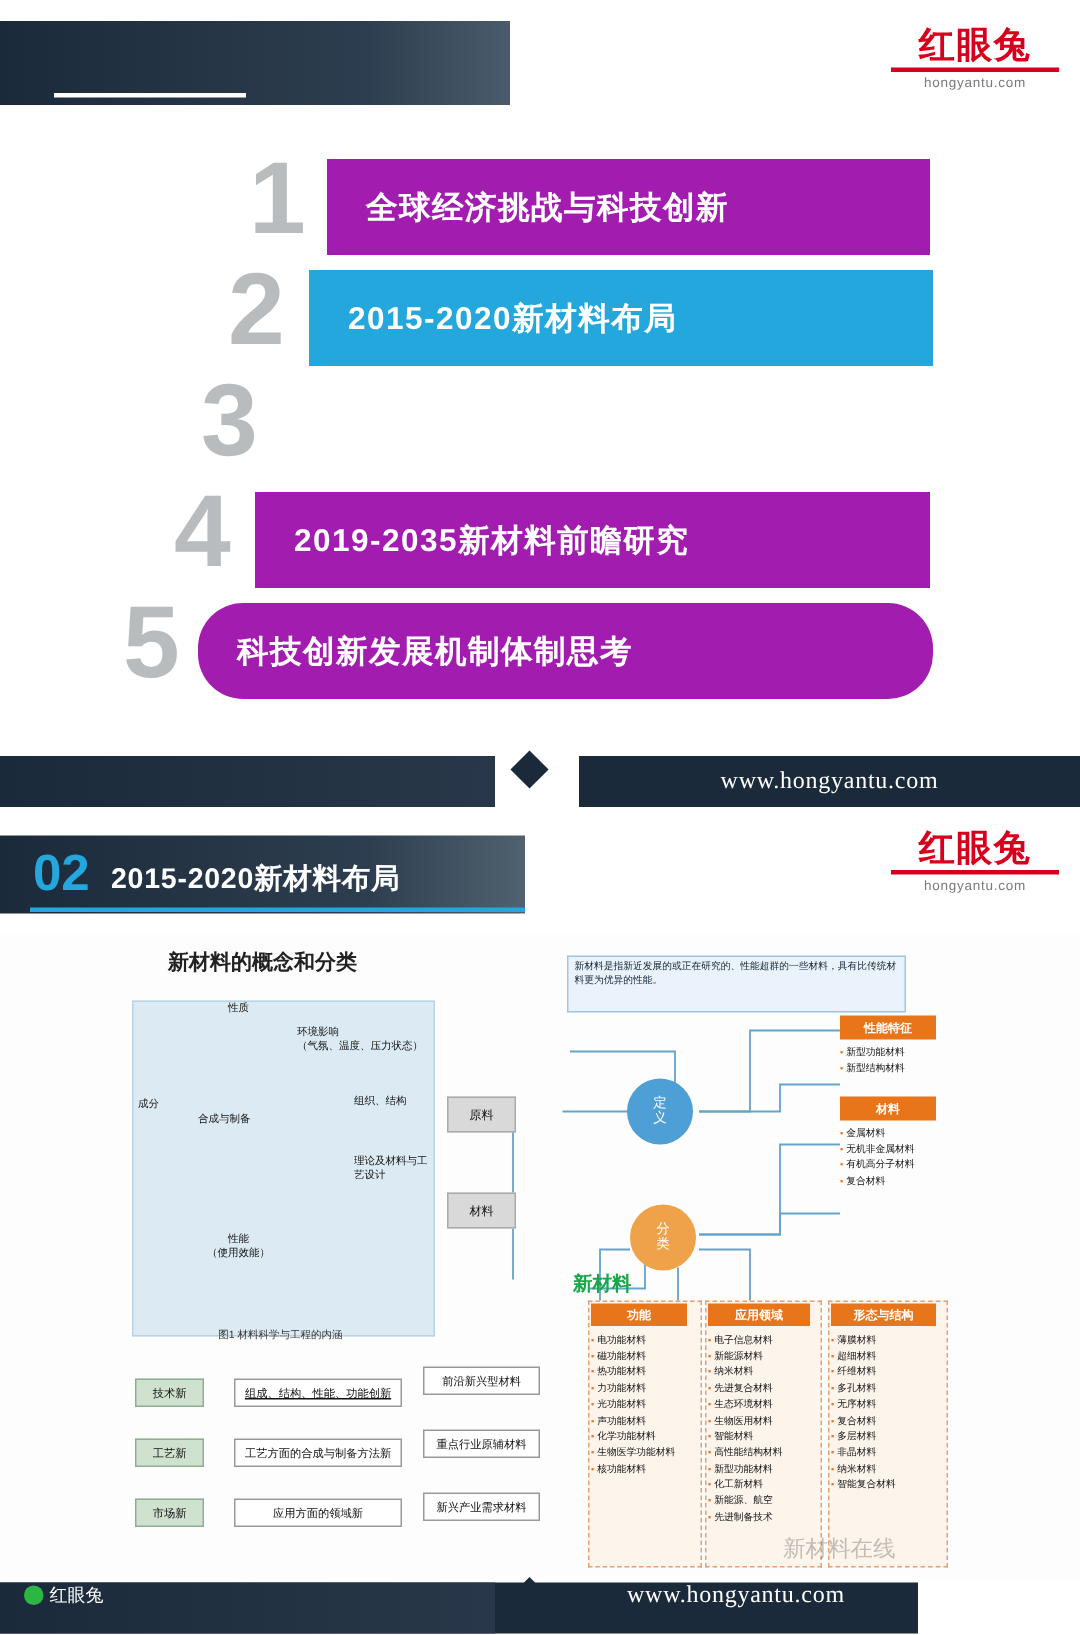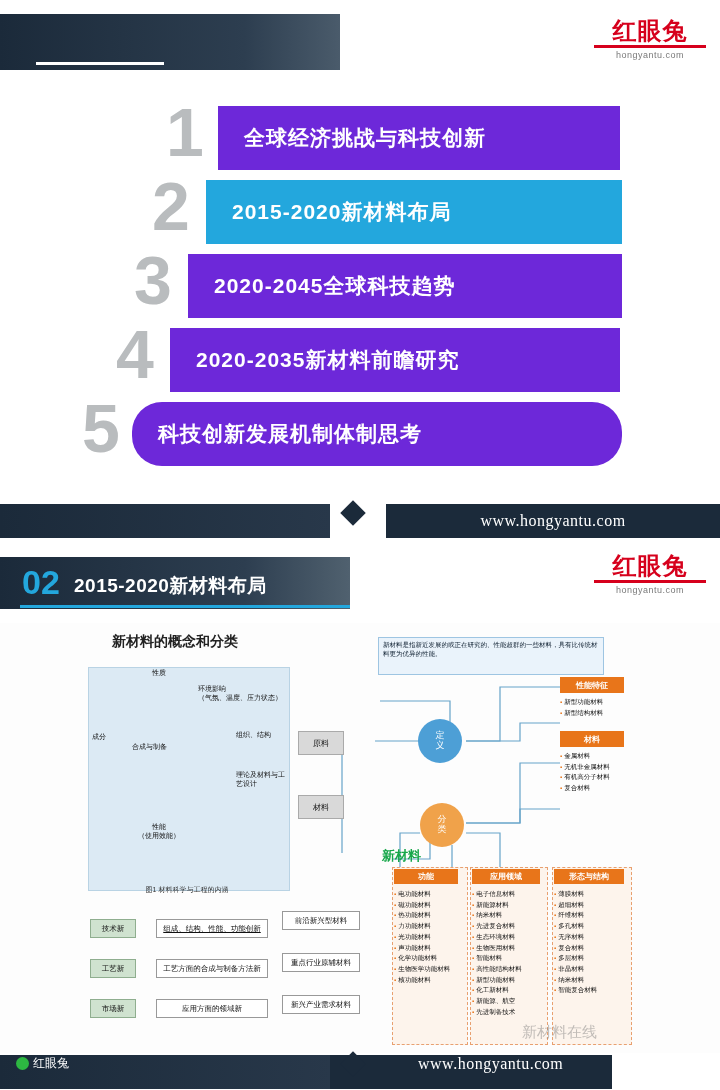--- a/index.html
+++ b/index.html
@@ -17,21 +17,21 @@
   .s1-title{position:absolute;left:36px;top:28px;font-size:26px;font-weight:bold;color:#ffffff;letter-spacing:2px;}
   .s1-underline{position:absolute;left:36px;top:62px;width:128px;height:3px;background:#ffffff;}
   .logo{position:absolute;right:14px;top:18px;width:112px;text-align:center;}
   .logo-main{font-size:24px;font-weight:bold;color:#d6001c;letter-spacing:1px;line-height:1.05;}
   .logo-sub{font-size:9px;color:#7a7a7a;letter-spacing:.5px;margin-top:2px;}
   .logo-bar{width:100%;height:3px;background:#d6001c;margin-top:2px;}
 
   .agenda{position:absolute;left:0;top:106px;width:720px;}
   .agenda-row{position:relative;height:70px;margin-bottom:4px;}
   .agenda-num{position:absolute;top:-8px;font-size:68px;font-weight:bold;color:#b9bcbe;line-height:1;font-family:"Liberation Sans",sans-serif;}
-  .agenda-bar{position:absolute;height:64px;background:#6d28d9;display:flex;align-items:center;}
+  .agenda-bar{position:absolute;height:64px;background:#a21caf;display:flex;align-items:center;}
   .agenda-bar.active{background:#23a7dd;}
   .agenda-text{color:#ffffff;font-size:21px;font-weight:bold;padding-left:26px;letter-spacing:1px;}
 
   .r1 .agenda-num{left:166px;}  .r1 .agenda-bar{left:218px;width:402px;}
   .r2 .agenda-num{left:152px;}  .r2 .agenda-bar{left:206px;width:416px;}
   .r3 .agenda-num{left:134px;}  .r3 .agenda-bar{left:188px;width:434px;}
   .r4 .agenda-num{left:116px;}  .r4 .agenda-bar{left:170px;width:450px;}
   .r5 .agenda-num{left:82px;}   .r5 .agenda-bar{left:132px;width:490px;border-radius:30px;}
 
   .footer-band{position:absolute;left:0;width:612px;height:34px;background:#1b2a3a;display:flex;}
@@ -102,28 +102,25 @@
       </div>
     </div>
     <div class="agenda-row r2">
       <div class="agenda-num">2</div>
       <div class="agenda-bar active">
         <div class="agenda-text">2015-2020新材料布局</div>
       </div>
     </div>
     <div class="agenda-row r3">
       <div class="agenda-num">3</div>
-      <div class="agenda-bar">
-        <div class="agenda-text">2020-2045全球科技趋势</div>
-      </div>
     </div>
     <div class="agenda-row r4">
       <div class="agenda-num">4</div>
       <div class="agenda-bar">
-        <div class="agenda-text">2020-2035新材料前瞻研究</div>
+        <div class="agenda-text">2019-2035新材料前瞻研究</div>
       </div>
     </div>
     <div class="agenda-row r5">
       <div class="agenda-num">5</div>
       <div class="agenda-bar">
         <div class="agenda-text">科技创新发展机制体制思考</div>
       </div>
     </div>
   </div>
 

